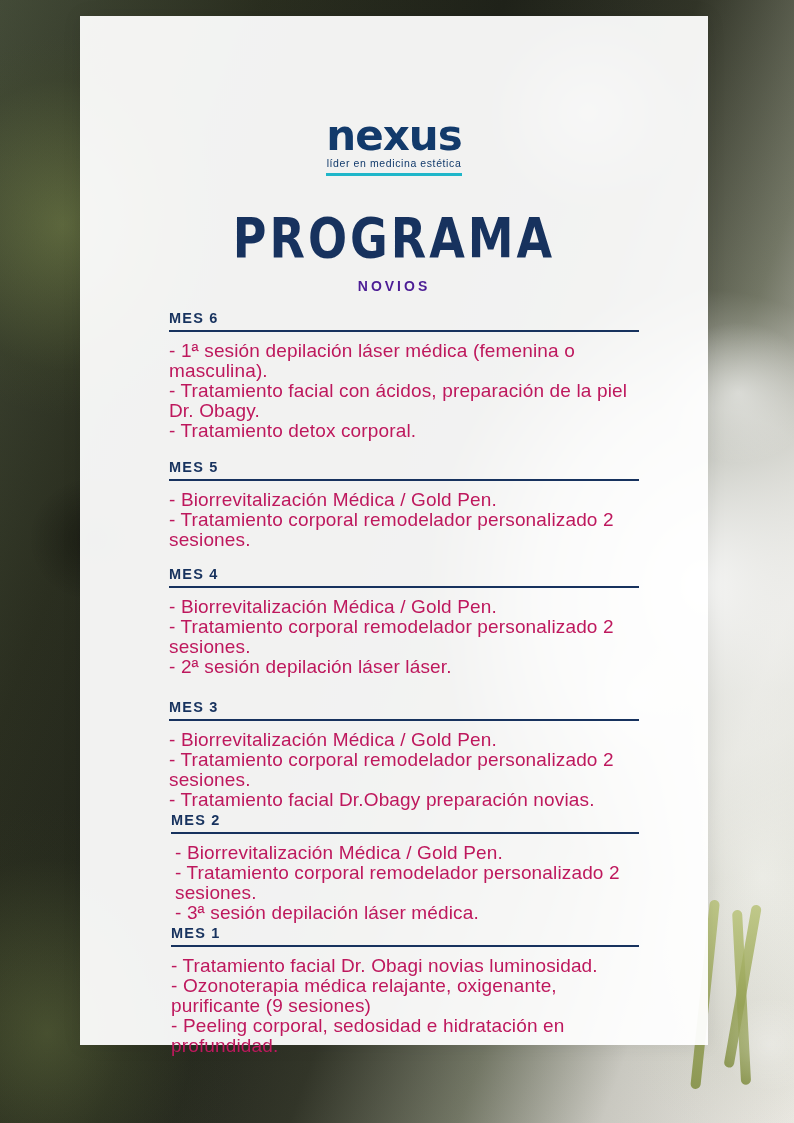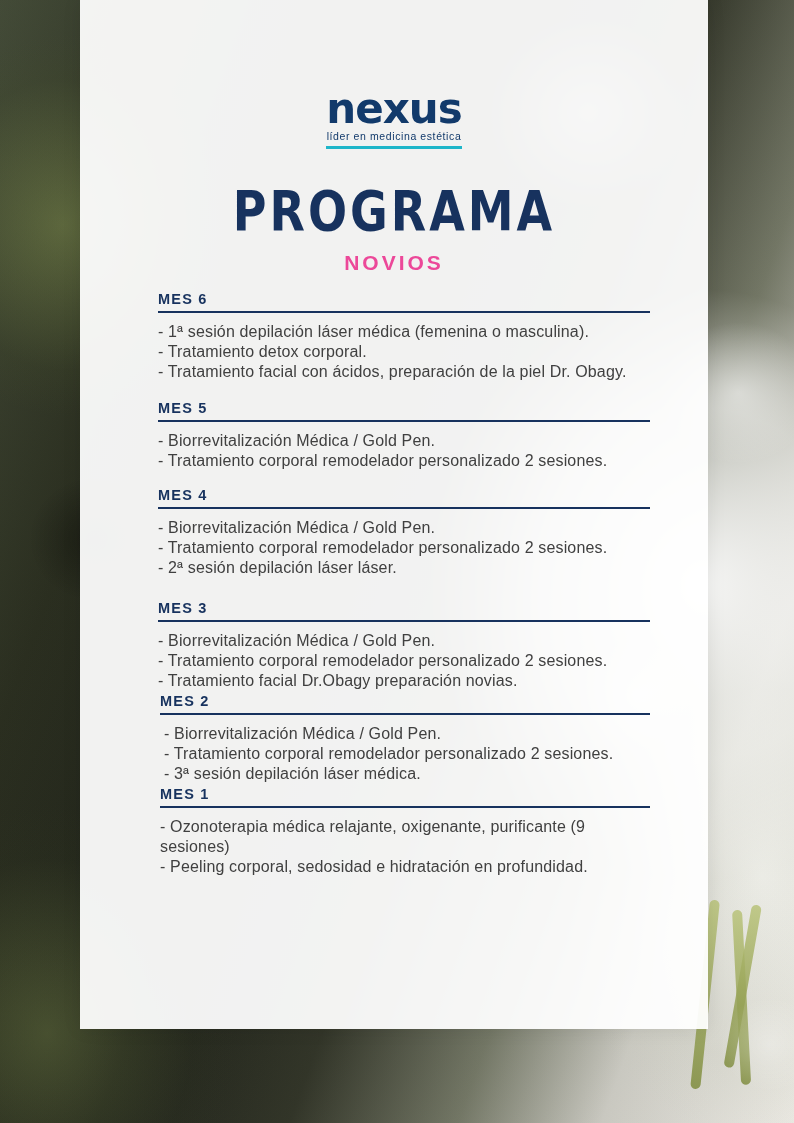--- a/index.html
+++ b/index.html
@@ -44,26 +44,26 @@
     border-radius: 6px;
     background: linear-gradient(180deg, #b9c37a, #7f8c3e);
     opacity: 0.85;
     transform-origin: top center;
   }
 
   
   .card {
     position: absolute;
     left: 80px;
-    top: 0;
+    top: 16px;
     width: 628px;
     height: 1029px;
     background: rgba(255,255,255,0.94);
     box-shadow: 0 0 18px rgba(0,0,0,0.08);
-    padding: 0;
+    padding: 11px;
     box-sizing: border-box;
   }
 
   
   .logo-wrap {
     margin-top: 88px;
     text-align: center;
   }
   .logo {
     display: inline-block;
@@ -103,24 +103,24 @@
     font-weight: 700;
     letter-spacing: 3px;
     color: #17325e;
     transform: scaleY(1.18);
     transform-origin: center top;
   }
   .subtitle {
     margin: 18px 0 0 0;
     text-align: center;
     font-family: "Liberation Sans", sans-serif;
-    font-size: 21px;
+    font-size: 14px;
     font-weight: 700;
     letter-spacing: 3px;
-    color: #ec4899;
+    color: #4c1d95;
   }
 
   
   .sections {
     margin-top: 16px;
     padding: 0 58px 0 78px;
   }
   .section { margin-bottom: 2px; }
   .sec-head {
     font-family: "Liberation Sans", sans-serif;
@@ -130,23 +130,23 @@
     color: #17325e;
     padding-bottom: 4px;
   }
   .sec-rule {
     height: 2px;
     background: #17325e;
     margin-bottom: 9px;
   }
   .item {
     font-family: "Liberation Sans", sans-serif;
-    font-size: 16px;
+    font-size: 19px;
     line-height: 20px;
-    color: #404040;
+    color: #be185d;
     letter-spacing: 0.15px;
   }
 
   
   .s-mes6 { margin-top: 12px; }
   .s-mes6 .sec-rule { width: 100%; }
   .s-mes5 { margin-top: 18px; }
   .s-mes4 { margin-top: 16px; }
   .s-mes3 { margin-top: 22px; }
   .s-mes2 { padding-left: 2px; }
@@ -176,22 +176,22 @@
   <h1 class="title">PROGRAMA</h1>
   <h2 class="subtitle">NOVIOS</h2>
 
   <div class="sections">
 
     <div class="section s-mes6">
       <div class="sec-head">MES 6</div>
       <div class="sec-rule"></div>
       <div class="items">
         <div class="item">- 1ª sesión depilación láser médica (femenina o masculina).</div>
+        <div class="item">- Tratamiento facial con ácidos, preparación de la piel Dr. Obagy.</div>
         <div class="item">- Tratamiento detox corporal.</div>
-        <div class="item">- Tratamiento facial con ácidos, preparación de la piel Dr. Obagy.</div>
       </div>
     </div>
 
     <div class="section s-mes5">
       <div class="sec-head">MES 5</div>
       <div class="sec-rule"></div>
       <div class="items">
         <div class="item">- Biorrevitalización Médica / Gold Pen.</div>
         <div class="item">- Tratamiento corporal remodelador personalizado 2 sesiones.</div>
       </div>
@@ -224,19 +224,20 @@
         <div class="item">- Biorrevitalización Médica / Gold Pen.</div>
         <div class="item">- Tratamiento corporal remodelador personalizado 2 sesiones.</div>
         <div class="item">- 3ª sesión depilación láser médica.</div>
       </div>
     </div>
 
     <div class="section s-mes1">
       <div class="sec-head">MES 1</div>
       <div class="sec-rule"></div>
       <div class="items">
+        <div class="item">- Tratamiento facial Dr. Obagi novias luminosidad.</div>
         <div class="item">- Ozonoterapia médica relajante, oxigenante, purificante (9 sesiones)</div>
         <div class="item">- Peeling corporal, sedosidad e hidratación en profundidad.</div>
       </div>
     </div>
 
   </div>
 </div>
 
 </body></html>

